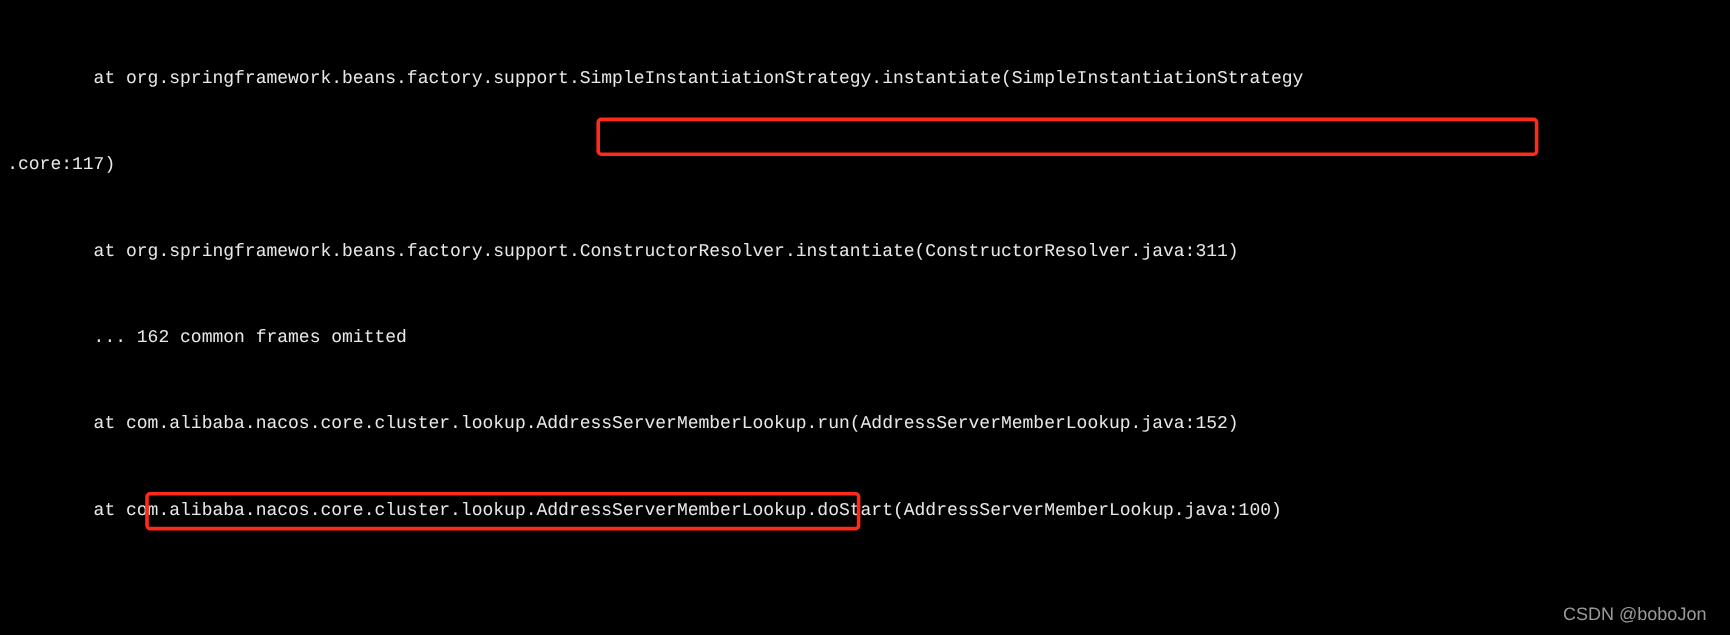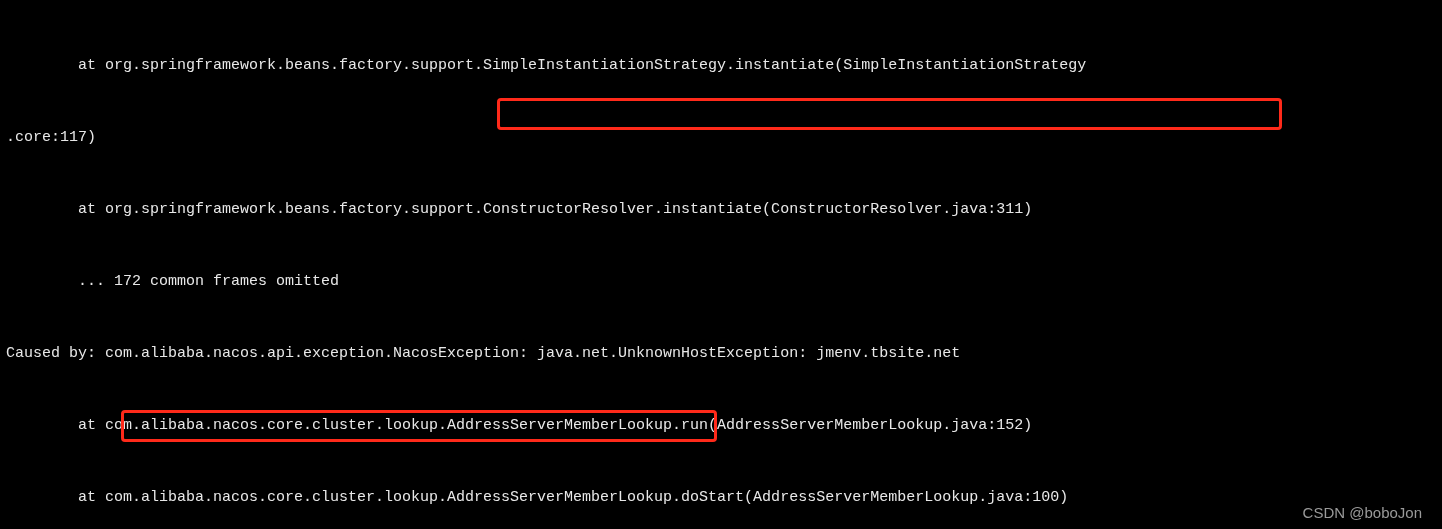--- a/index.html
+++ b/index.html
@@ -43,22 +43,21 @@
     text-align: right;
   }
 </style>
 </head>
 <body>
 
 <div class="terminal">
   <span class="line">        at org.springframework.beans.factory.support.SimpleInstantiationStrategy.instantiate(SimpleInstantiationStrategy</span>
   <span class="line">.core:117)</span>
   <span class="line">        at org.springframework.beans.factory.support.ConstructorResolver.instantiate(ConstructorResolver.java:311)</span>
-  <span class="line">        ... 172 common frames omitted</span>
-  <span class="line">Caused by: com.alibaba.nacos.api.exception.NacosException: java.net.UnknownHostException: jmenv.tbsite.net</span>
+  <span class="line">        ... 162 common frames omitted</span>
   <span class="line">        at com.alibaba.nacos.core.cluster.lookup.AddressServerMemberLookup.run(AddressServerMemberLookup.java:152)</span>
   <span class="line">        at com.alibaba.nacos.core.cluster.lookup.AddressServerMemberLookup.doStart(AddressServerMemberLookup.java:100)</span>
   
   
   
   
   
   
   
   

